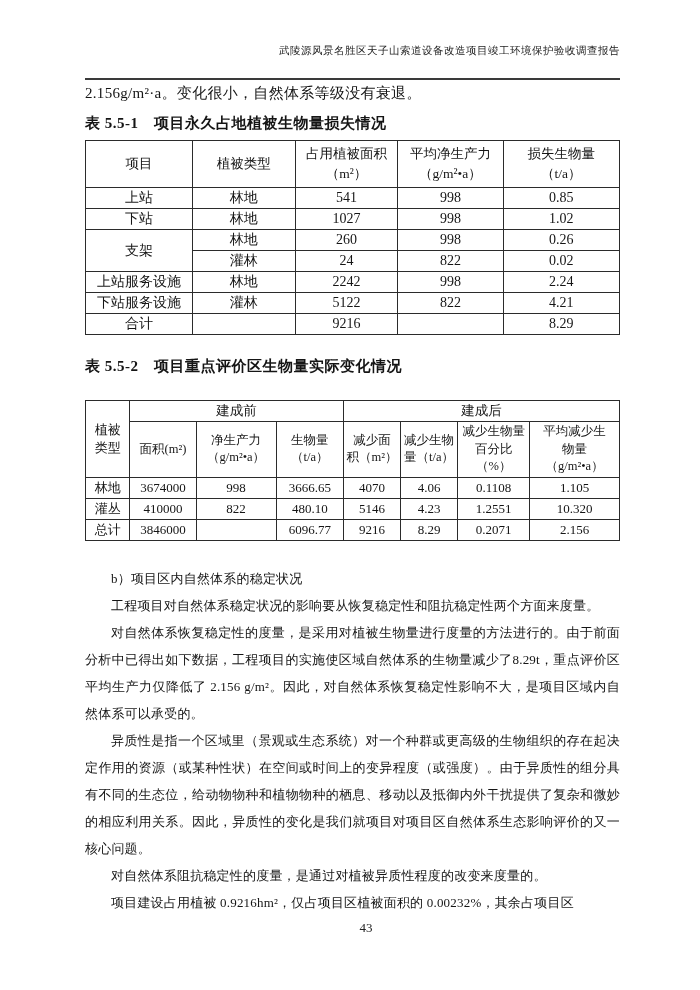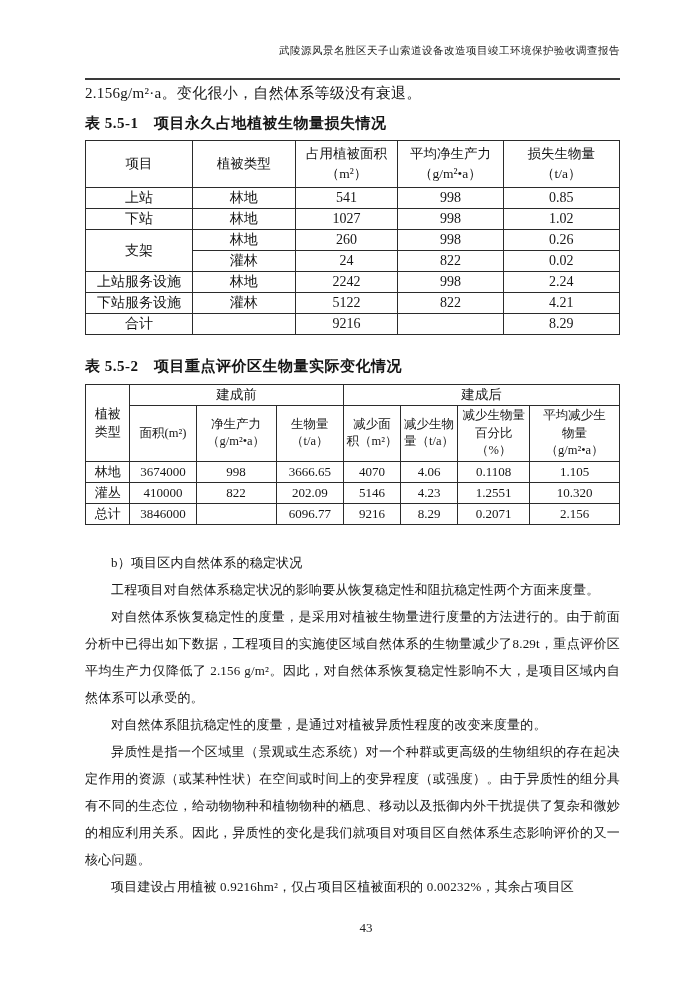--- a/index.html
+++ b/index.html
@@ -27,21 +27,21 @@
     line-height:22px;
     letter-spacing:0.3px;
   }
   .tbl-title {
     text-align:left;
     font-weight:bold;
     font-size:15px;
     margin:10px 0 7px 0;
     letter-spacing:0.5px;
   }
-  .tbl-title.second { margin-top:22px; margin-bottom:8px; }
+  .tbl-title.second { margin-top:22px; margin-bottom:24px; }
   table {
     width:100%;
     border-collapse:collapse;
     table-layout:fixed;
   }
   th, td {
     border:1px solid #2b2b2b;
     text-align:center;
     vertical-align:middle;
     font-weight:normal;
@@ -196,21 +196,21 @@
       <td>3666.65</td>
       <td>4070</td>
       <td>4.06</td>
       <td>0.1108</td>
       <td>1.105</td>
     </tr>
     <tr>
       <td class="veg">灌丛</td>
       <td>410000</td>
       <td>822</td>
-      <td>202.09</td>
+      <td>480.10</td>
       <td>5146</td>
       <td>4.23</td>
       <td>1.2551</td>
       <td>10.320</td>
     </tr>
     <tr>
       <td class="veg">总计</td>
       <td>3846000</td>
       <td></td>
       <td>6096.77</td>
@@ -219,20 +219,20 @@
       <td>0.2071</td>
       <td>2.156</td>
     </tr>
   </tbody>
     </table>
 
   <div class="body-text">
     <p>b）项目区内自然体系的稳定状况</p>
     <p>工程项目对自然体系稳定状况的影响要从恢复稳定性和阻抗稳定性两个方面来度量。</p>
     <p>对自然体系恢复稳定性的度量，是采用对植被生物量进行度量的方法进行的。由于前面分析中已得出如下数据，工程项目的实施使区域自然体系的生物量减少了8.29t，重点评价区平均生产力仅降低了 2.156 g/m²。因此，对自然体系恢复稳定性影响不大，是项目区域内自然体系可以承受的。</p>
+    <p>异质性是指一个区域里（景观或生态系统）对一个种群或更高级的生物组织的存在起决定作用的资源（或某种性状）在空间或时间上的变异程度（或强度）。由于异质性的组分具有不同的生态位，给动物物种和植物物种的栖息、移动以及抵御内外干扰提供了复杂和微妙的相应利用关系。因此，异质性的变化是我们就项目对项目区自然体系生态影响评价的又一核心问题。</p>
     <p>对自然体系阻抗稳定性的度量，是通过对植被异质性程度的改变来度量的。</p>
-    <p>异质性是指一个区域里（景观或生态系统）对一个种群或更高级的生物组织的存在起决定作用的资源（或某种性状）在空间或时间上的变异程度（或强度）。由于异质性的组分具有不同的生态位，给动物物种和植物物种的栖息、移动以及抵御内外干扰提供了复杂和微妙的相应利用关系。因此，异质性的变化是我们就项目对项目区自然体系生态影响评价的又一核心问题。</p>
     <p>项目建设占用植被 0.9216hm²，仅占项目区植被面积的 0.00232%，其余占项目区</p>
   </div>
 
   <div class="page-number">43</div>
 
 </div>
 
 </body></html>

